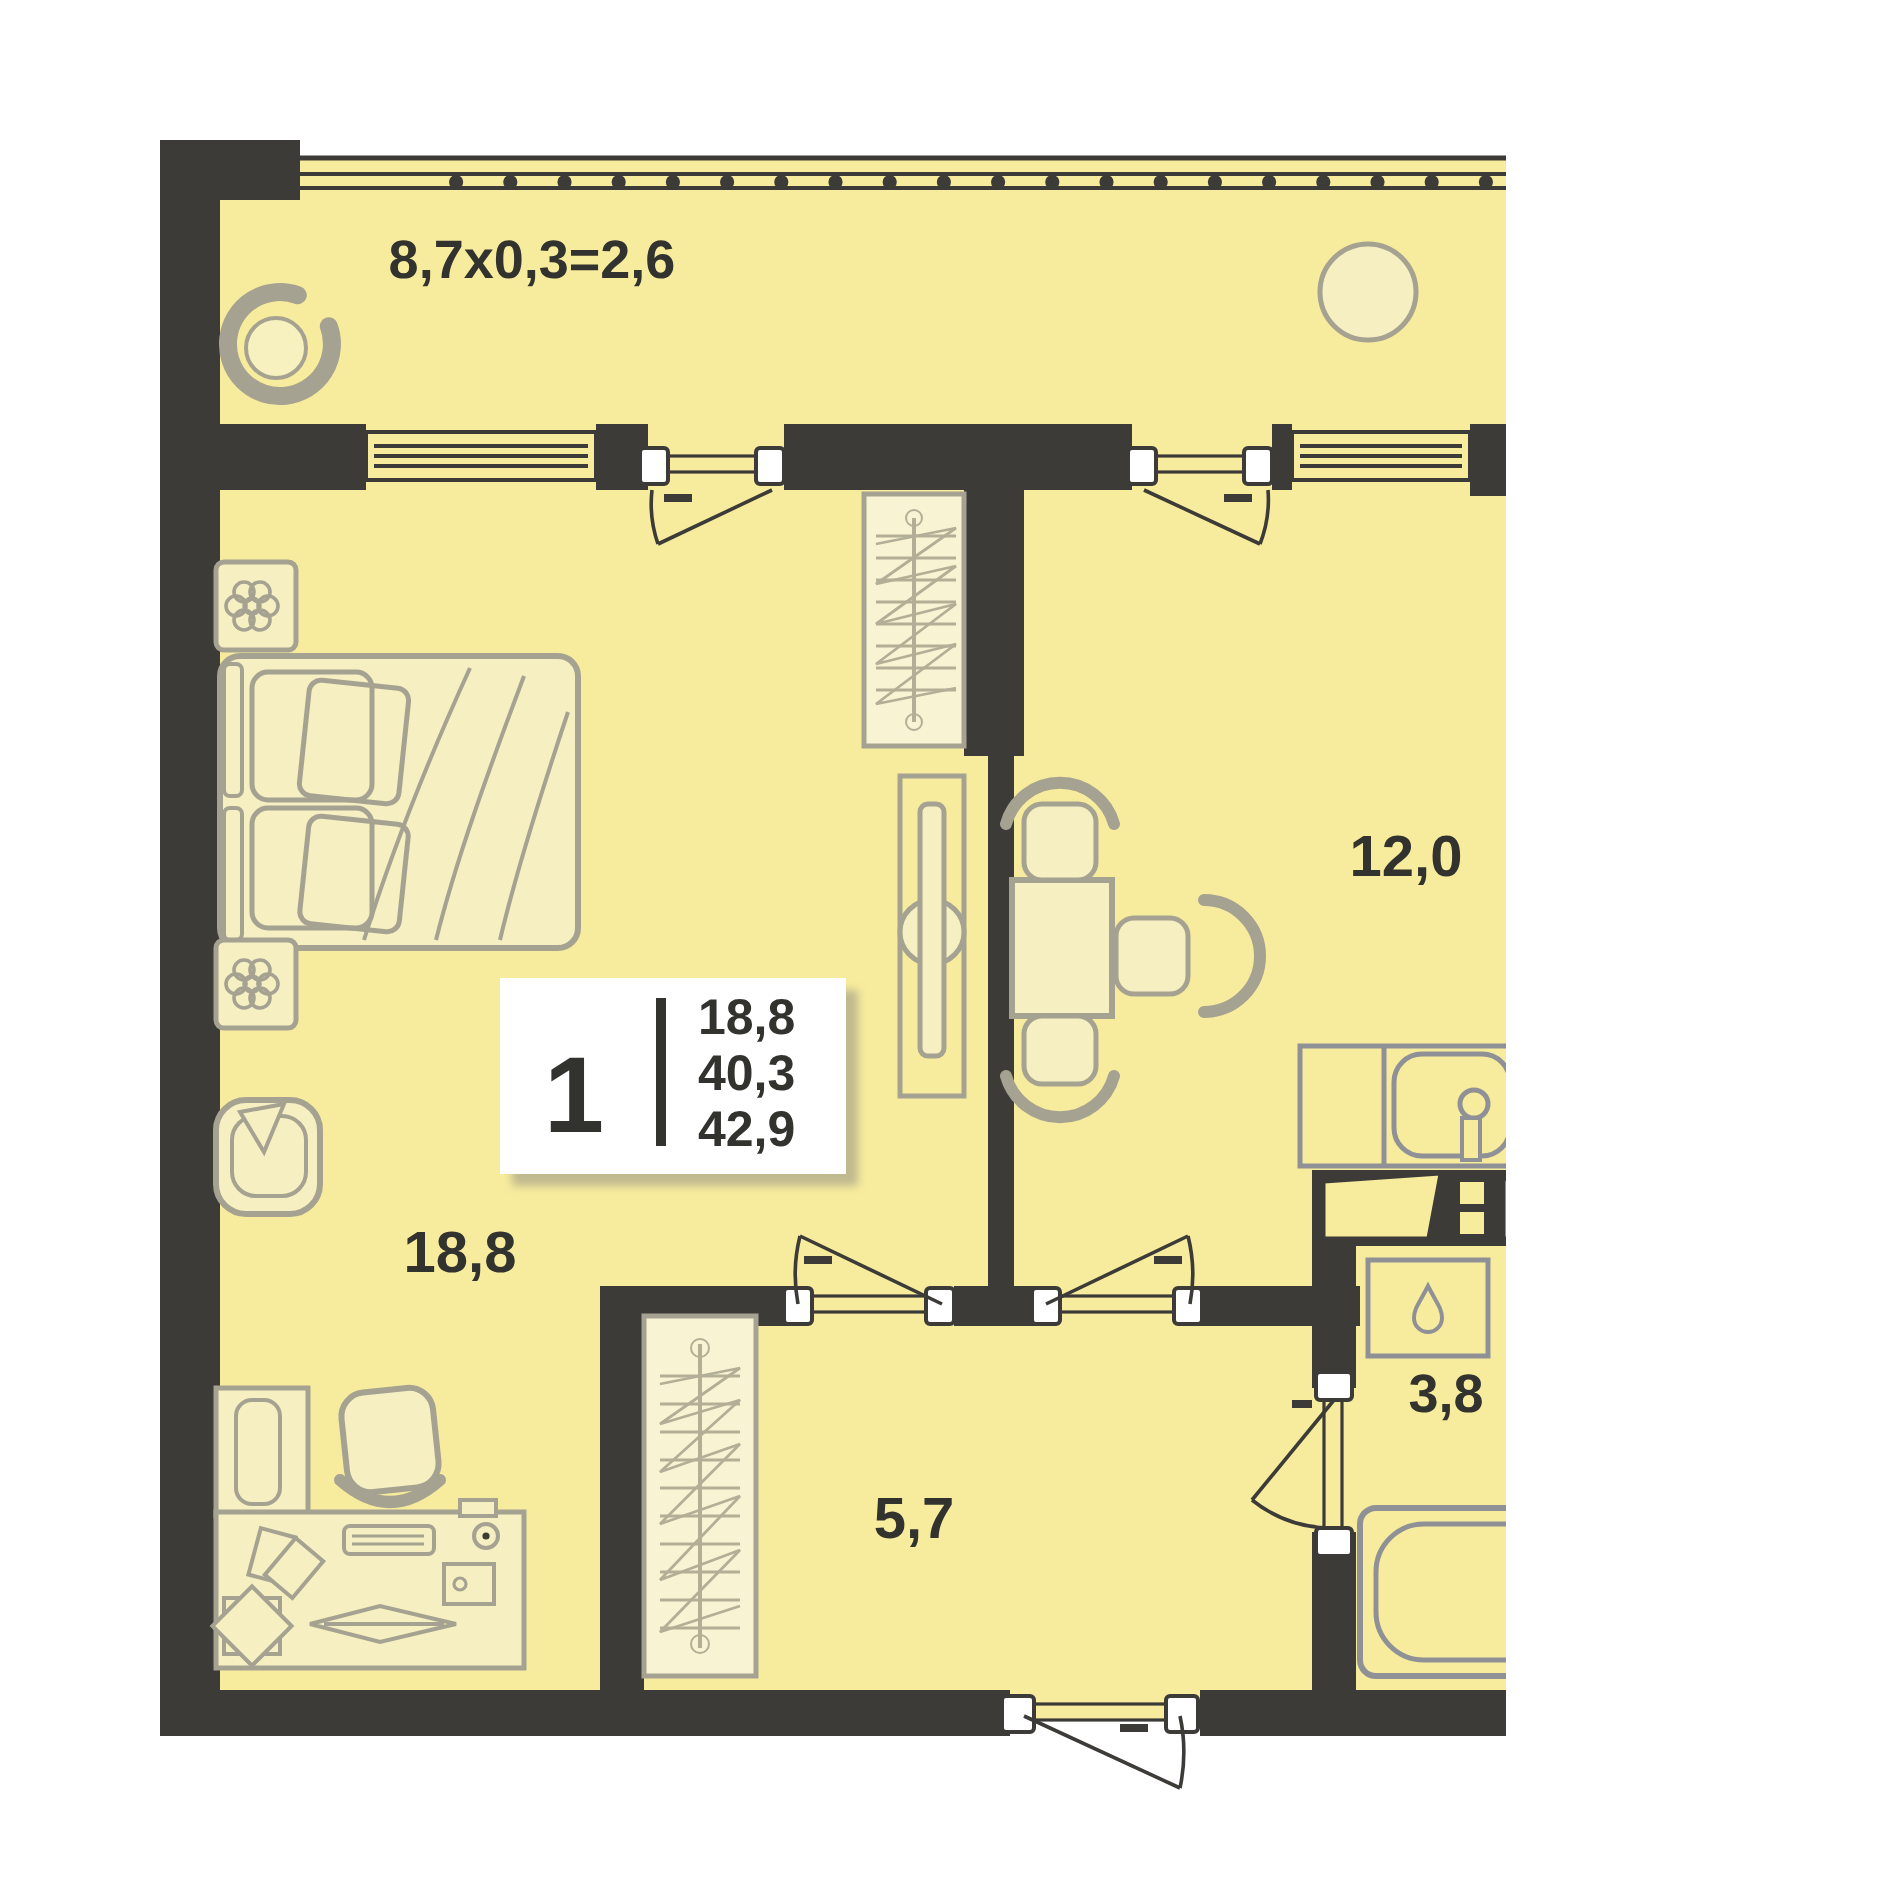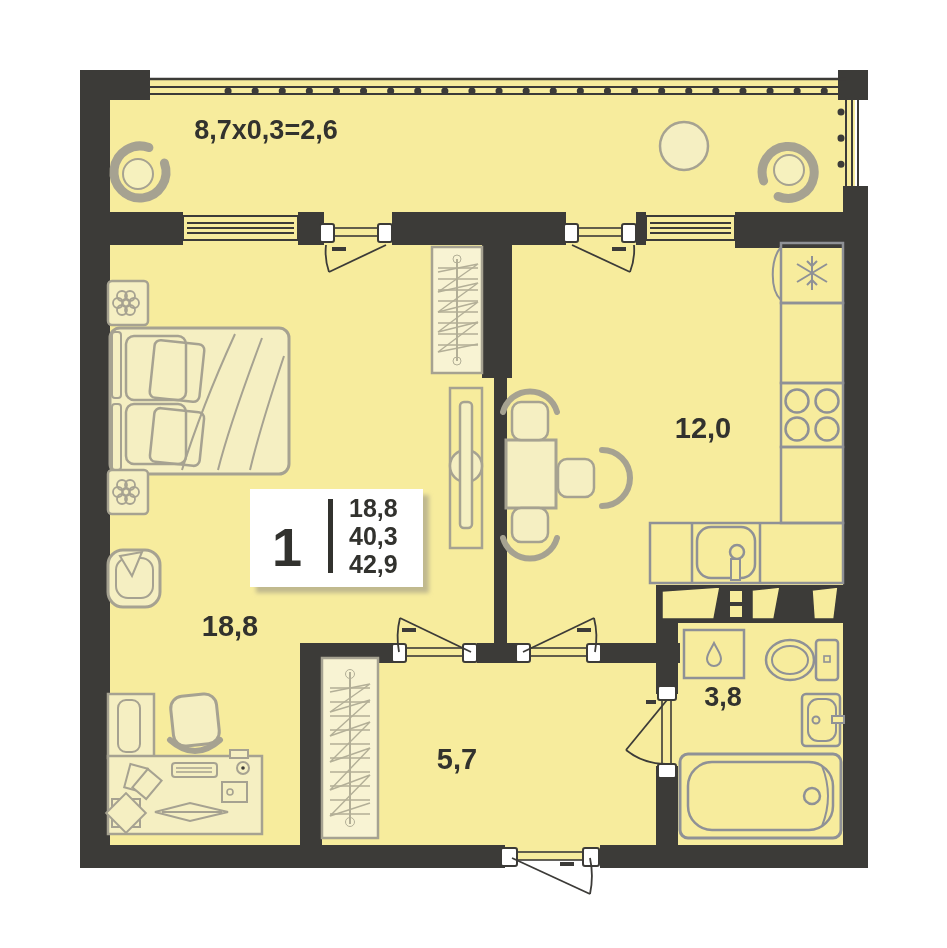--- a/index.html
+++ b/index.html
@@ -1,16 +1,16 @@
 <!DOCTYPE html>
 <html><head>
 <meta charset="utf-8">
 <style>
   html,body{margin:0;padding:0;background:#ffffff;}
-  .stage{position:relative;width:947px;height:948px;background:#ffffff;overflow:hidden;}
+  .stage{position:relative;width:753px;height:948px;background:#ffffff;overflow:hidden;}
   svg{display:block;}
   
   .wall{fill:#3C3B38;}
   .floor{fill:#F7EC9D;}
   .furn{stroke:#A6A291;fill:none;}
   .furn-fill{stroke:#A6A291;fill:#F5EFC2;}
   .ward-fill{stroke:#A6A291;fill:#F8F3D3;}
   .hatch{stroke:#B3AF97;fill:none;}
   .fix{stroke:#8F9196;fill:none;}
   .fix-fill{stroke:#8F9196;fill:#F7EC9D;}

